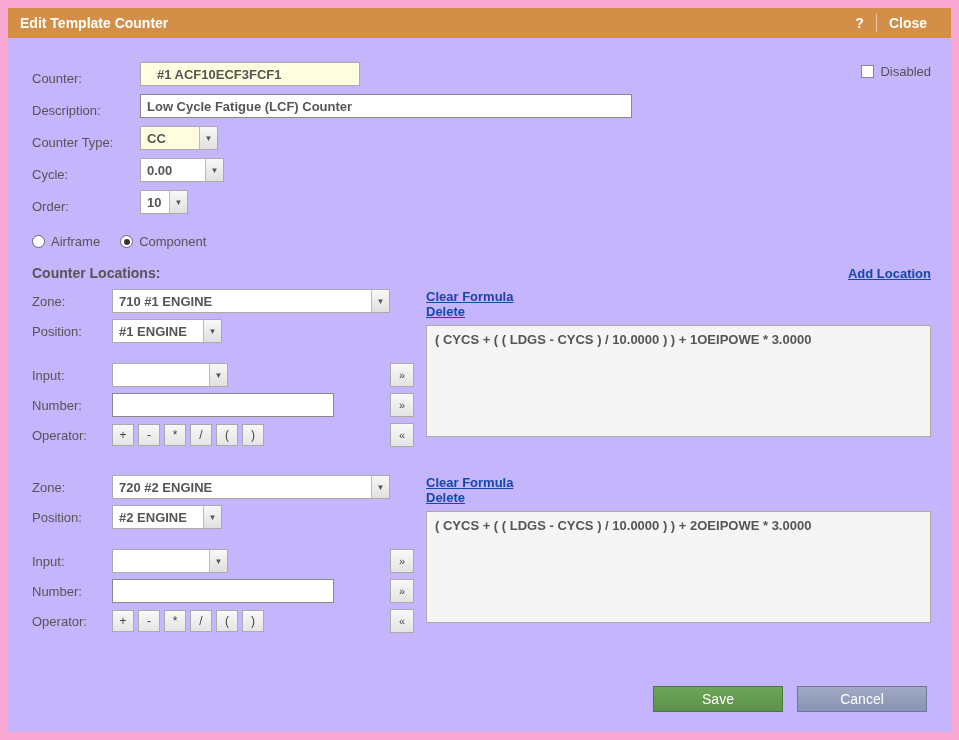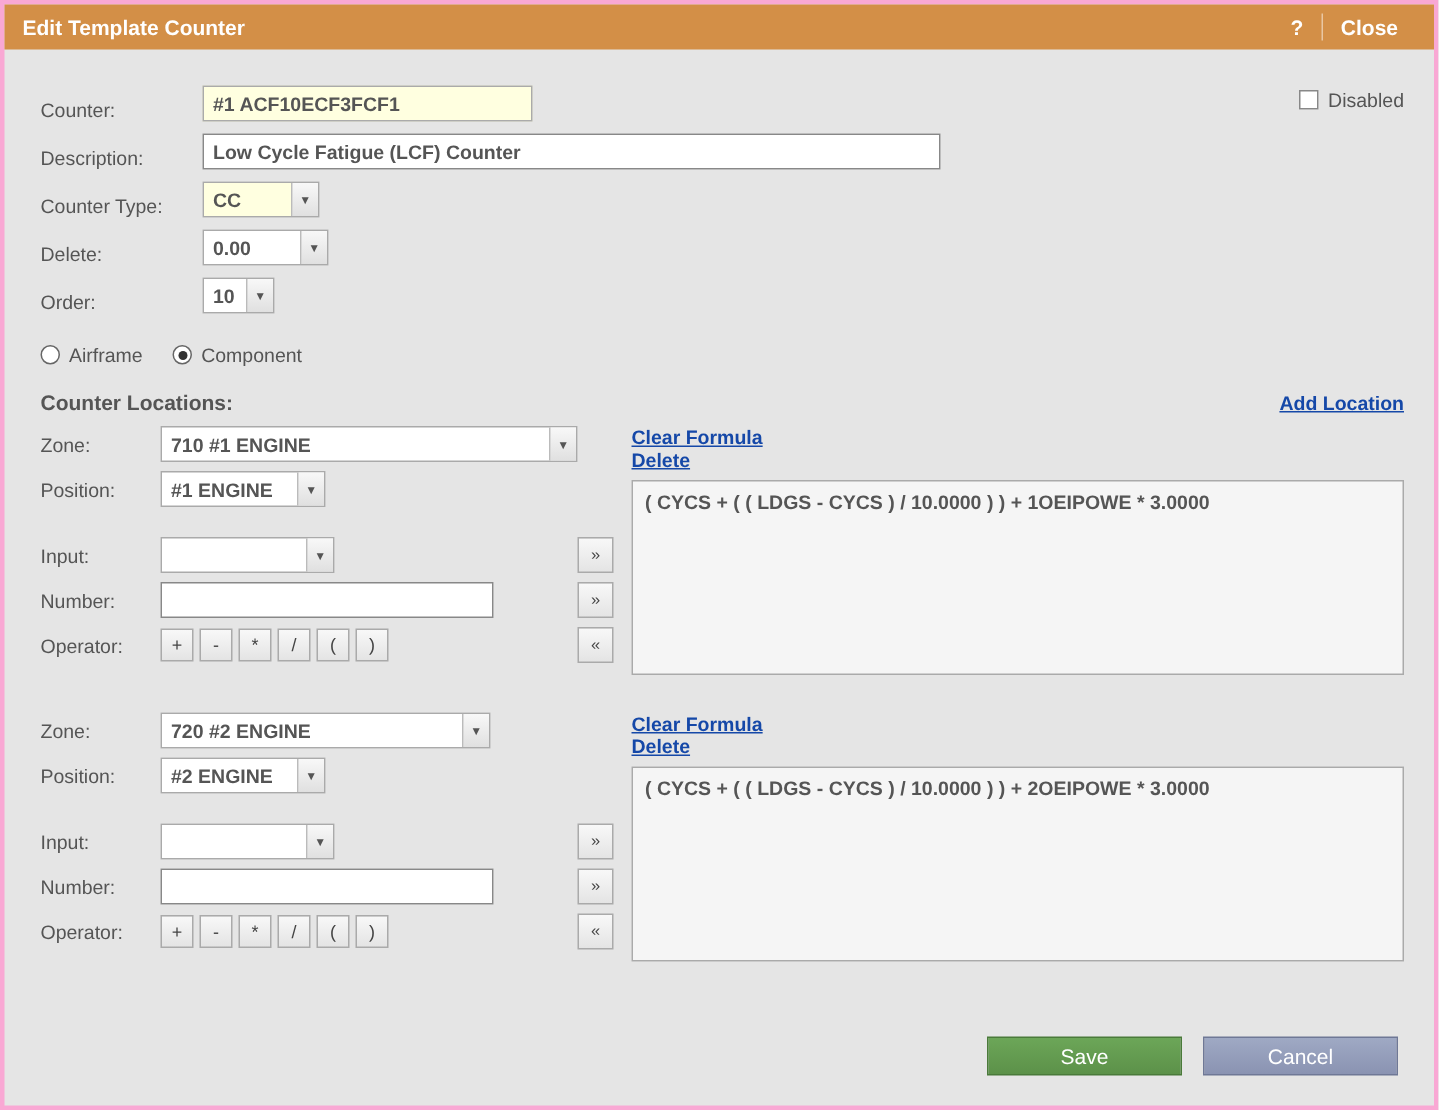--- a/index.html
+++ b/index.html
@@ -5,22 +5,22 @@
   * { box-sizing: border-box; }
   body {
     margin: 0;
     font-family: "Segoe UI", Tahoma, Verdana, sans-serif;
     font-size: 13px;
     background: #fff;
   }
   .dialog {
     width: 959px;
     height: 740px;
-    border: 3px solid #f9a8d4;
-    background: #e5e5e5;
+    border: 8px solid #f9a8d4;
+    background: #c4b5fd;
     position: relative;
   }
   .titlebar {
     background: #d38f47;
     color: #fff;
     height: 30px;
     display: flex;
     align-items: center;
     justify-content: space-between;
     padding: 0 12px;
@@ -60,21 +60,21 @@
     align-items: flex-start;
   }
   .form-label {
     width: 108px;
     color: #555;
     font-size: 13px;
   }
   .readonly-input {
     background: #ffffe0;
     border: 1px solid #aaa;
-    padding: 3px 6px;
+    padding: 3px 16px;
     color: #555;
     font-weight: bold;
     height: 24px;
     display: flex;
     align-items: center;
   }
   .text-input {
     border: 1px solid #888;
     padding: 3px 6px;
     color: #555;
@@ -158,21 +158,21 @@
   .loc-left { width: 382px; }
   .loc-right { flex: 1; }
   .loc-right-head {
     display: flex;
     justify-content: space-between;
     margin-bottom: 6px;
     flex-direction: column;
   }
   .formula-box {
     width: 100%;
-    height: 130px;
+    height: 112px;
     border: 1px solid #aaa;
     background: #f5f5f5;
     padding: 6px 8px;
     color: #555;
     font-weight: bold;
     font-family: inherit;
     font-size: 13px;
     resize: none;
   }
   .loc-row {
@@ -250,21 +250,21 @@
           <input class="text-input" style="width: 492px;" value="Low Cycle Fatigue (LCF) Counter">
         </div>
         <div class="form-row">
           <div class="form-label">Counter Type:</div>
           <div class="select yellow" style="width:78px">
             <div class="select-text">CC</div>
             <div class="select-arrow">▼</div>
           </div>
         </div>
         <div class="form-row">
-          <div class="form-label">Delete:</div>
+          <div class="form-label">Cycle:</div>
           <div class="select" style="width:84px">
             <div class="select-text">0.00</div>
             <div class="select-arrow">▼</div>
           </div>
         </div>
         <div class="form-row">
           <div class="form-label">Order:</div>
           <div class="select" style="width:48px">
             <div class="select-text">10</div>
             <div class="select-arrow">▼</div>
@@ -346,21 +346,21 @@
           <span class="link">Delete</span>
         </div>
         <textarea class="formula-box" readonly="" style="">( CYCS + ( ( LDGS - CYCS ) / 10.0000 ) ) + 1OEIPOWE * 3.0000</textarea>
       </div>
     </div>
 
     <div class="location-block">
       <div class="loc-left">
         <div class="loc-row">
           <div class="loc-label">Zone:</div>
-          <div class="select" style="width:220px">
+          <div class="select" style="width:278px">
             <div class="select-text">720 #2 ENGINE</div>
             <div class="select-arrow">▼</div>
           </div>
         </div>
         <div class="loc-row">
           <div class="loc-label">Position:</div>
           <div class="select" style="width:110px">
             <div class="select-text">#2 ENGINE</div>
             <div class="select-arrow">▼</div>
           </div>

